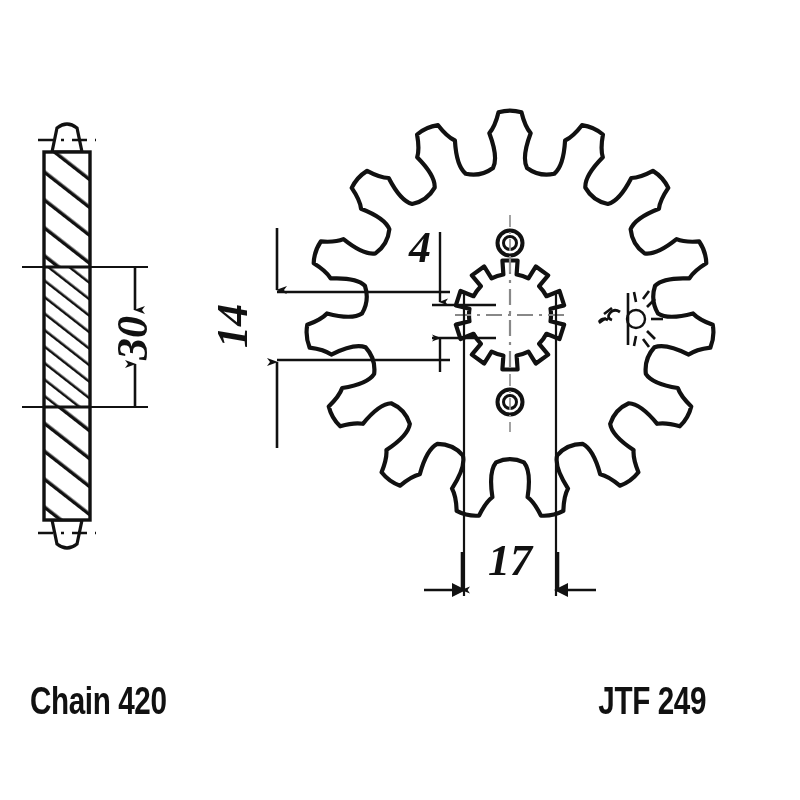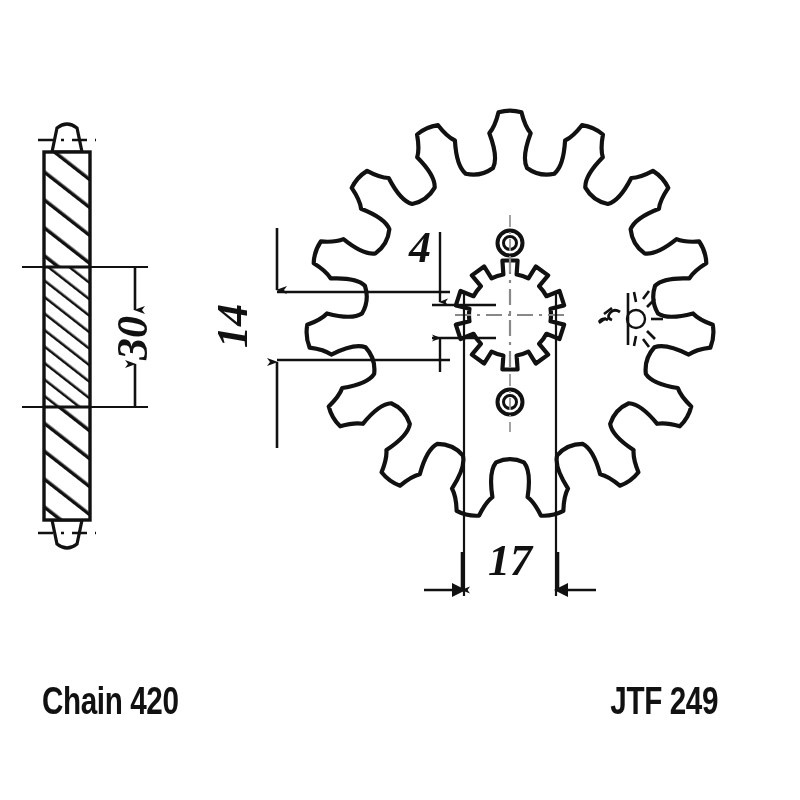--- a/index.html
+++ b/index.html
@@ -25,21 +25,21 @@
   svg.drawing {
     position: absolute;
     left: 0;
     top: 0;
     width: 800px;
     height: 800px;
     display: block;
   }
   .caption-layer {
     position: absolute;
-    left: 12px;
+    left: 0;
     top: 0;
     width: 730px;
     height: 800px;
     pointer-events: none;
   }
   .caption {
     position: absolute;
     font-family: "Liberation Sans", sans-serif;
     font-weight: bold;
     font-size: 38px;

